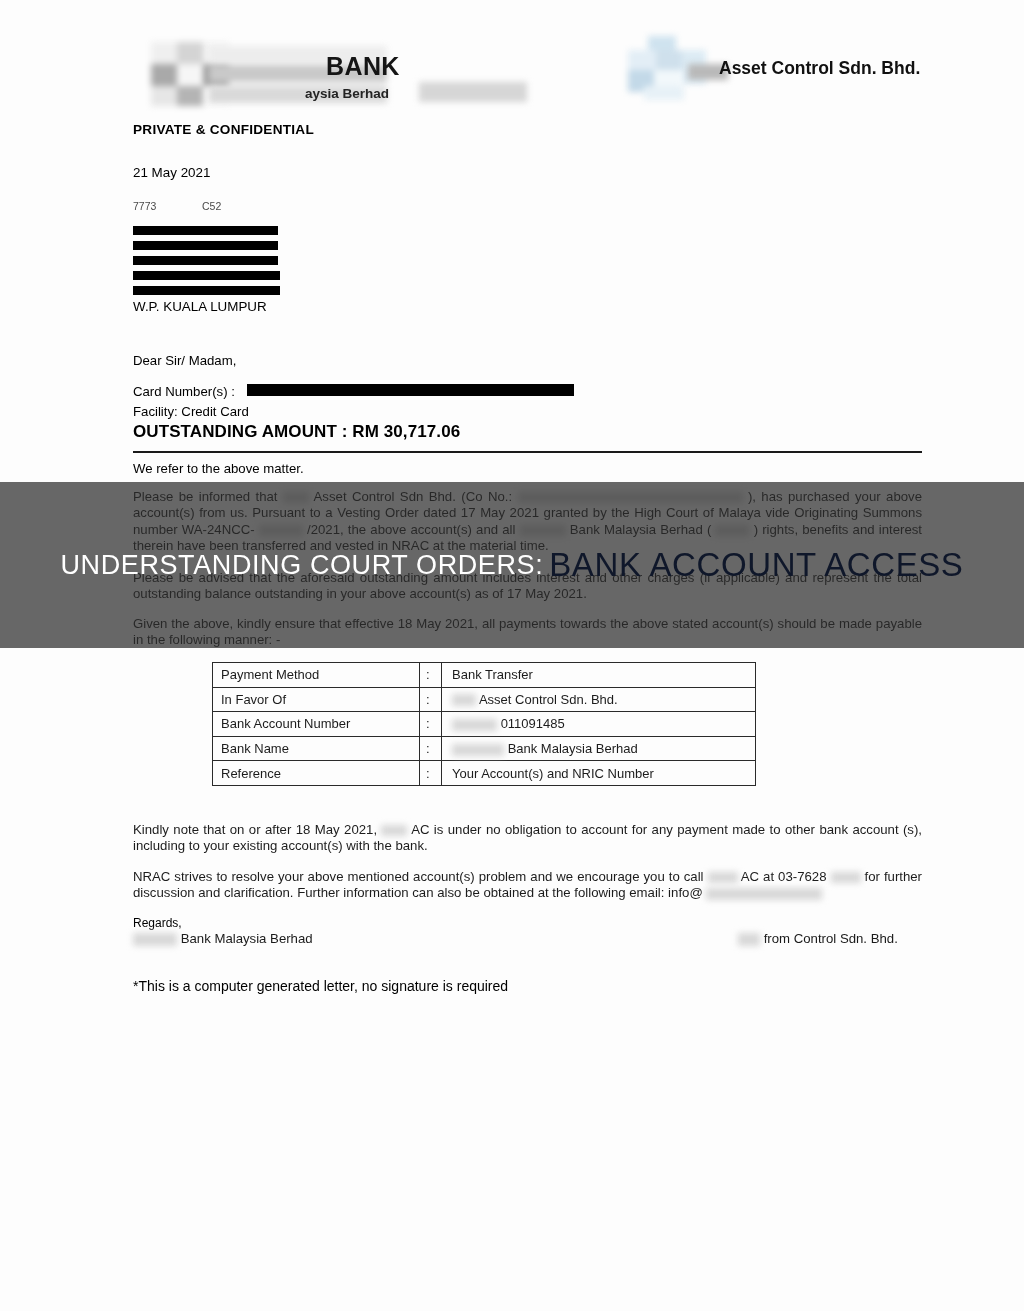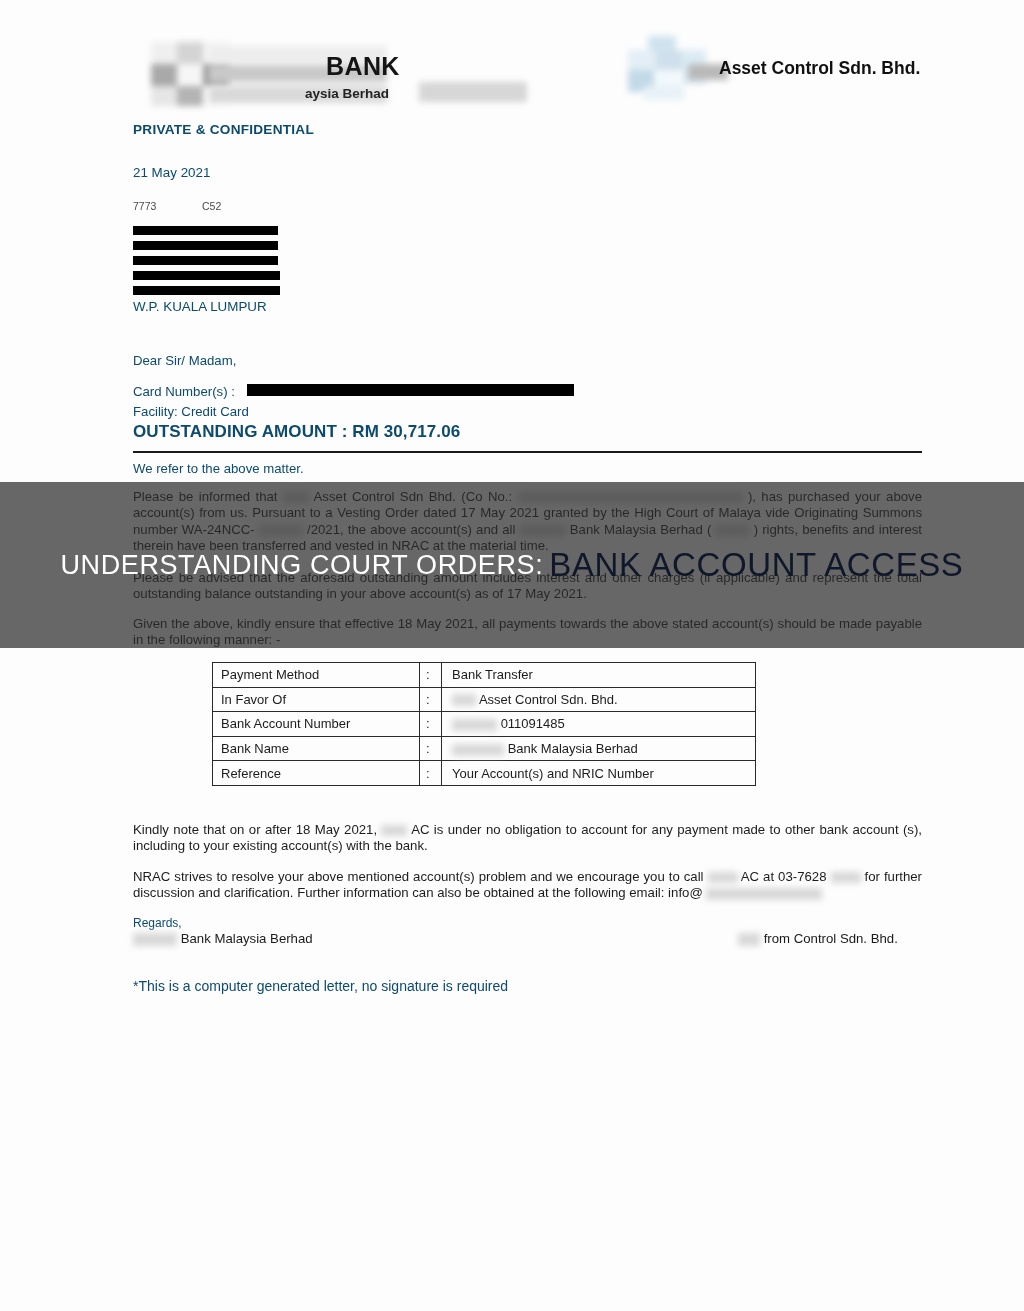--- a/index.html
+++ b/index.html
@@ -38,21 +38,21 @@
 
   .ac-logo-wrap { position: absolute; left: 610px; top: 36px; width: 95px; height: 66px; }
   .ac-word {
     position: absolute; left: 703px; top: 58px;
     font-size: 17.5px; font-weight: bold; color: #111;
   }
 
   
   .doc { position: absolute; left: 0; top: 0; width: 1024px; }
 
-  .t { position: absolute; font-size: 13.2px; line-height: 16.5px; color: #0c4a6e; }
+  .t { position: absolute; font-size: 13.2px; line-height: 16.5px; color: #000000; }
 
   .confidential { left: 133px; top: 122px; font-size: 13.6px; font-weight: bold; letter-spacing: .25px; }
   .date { left: 133px; top: 165px; font-size: 13.4px; }
 
   .code-a { left: 133px; top: 198px; font-size: 10.5px; color: #4a4a4a; }
   .code-b { left: 202px; top: 198px; font-size: 10.5px; color: #4a4a4a; }
 
   .redact { position: absolute; background: #000; }
   .r1 { left: 133px; top: 226px; width: 145px; height: 9px; }
   .r2 { left: 133px; top: 241px; width: 145px; height: 9px; }

